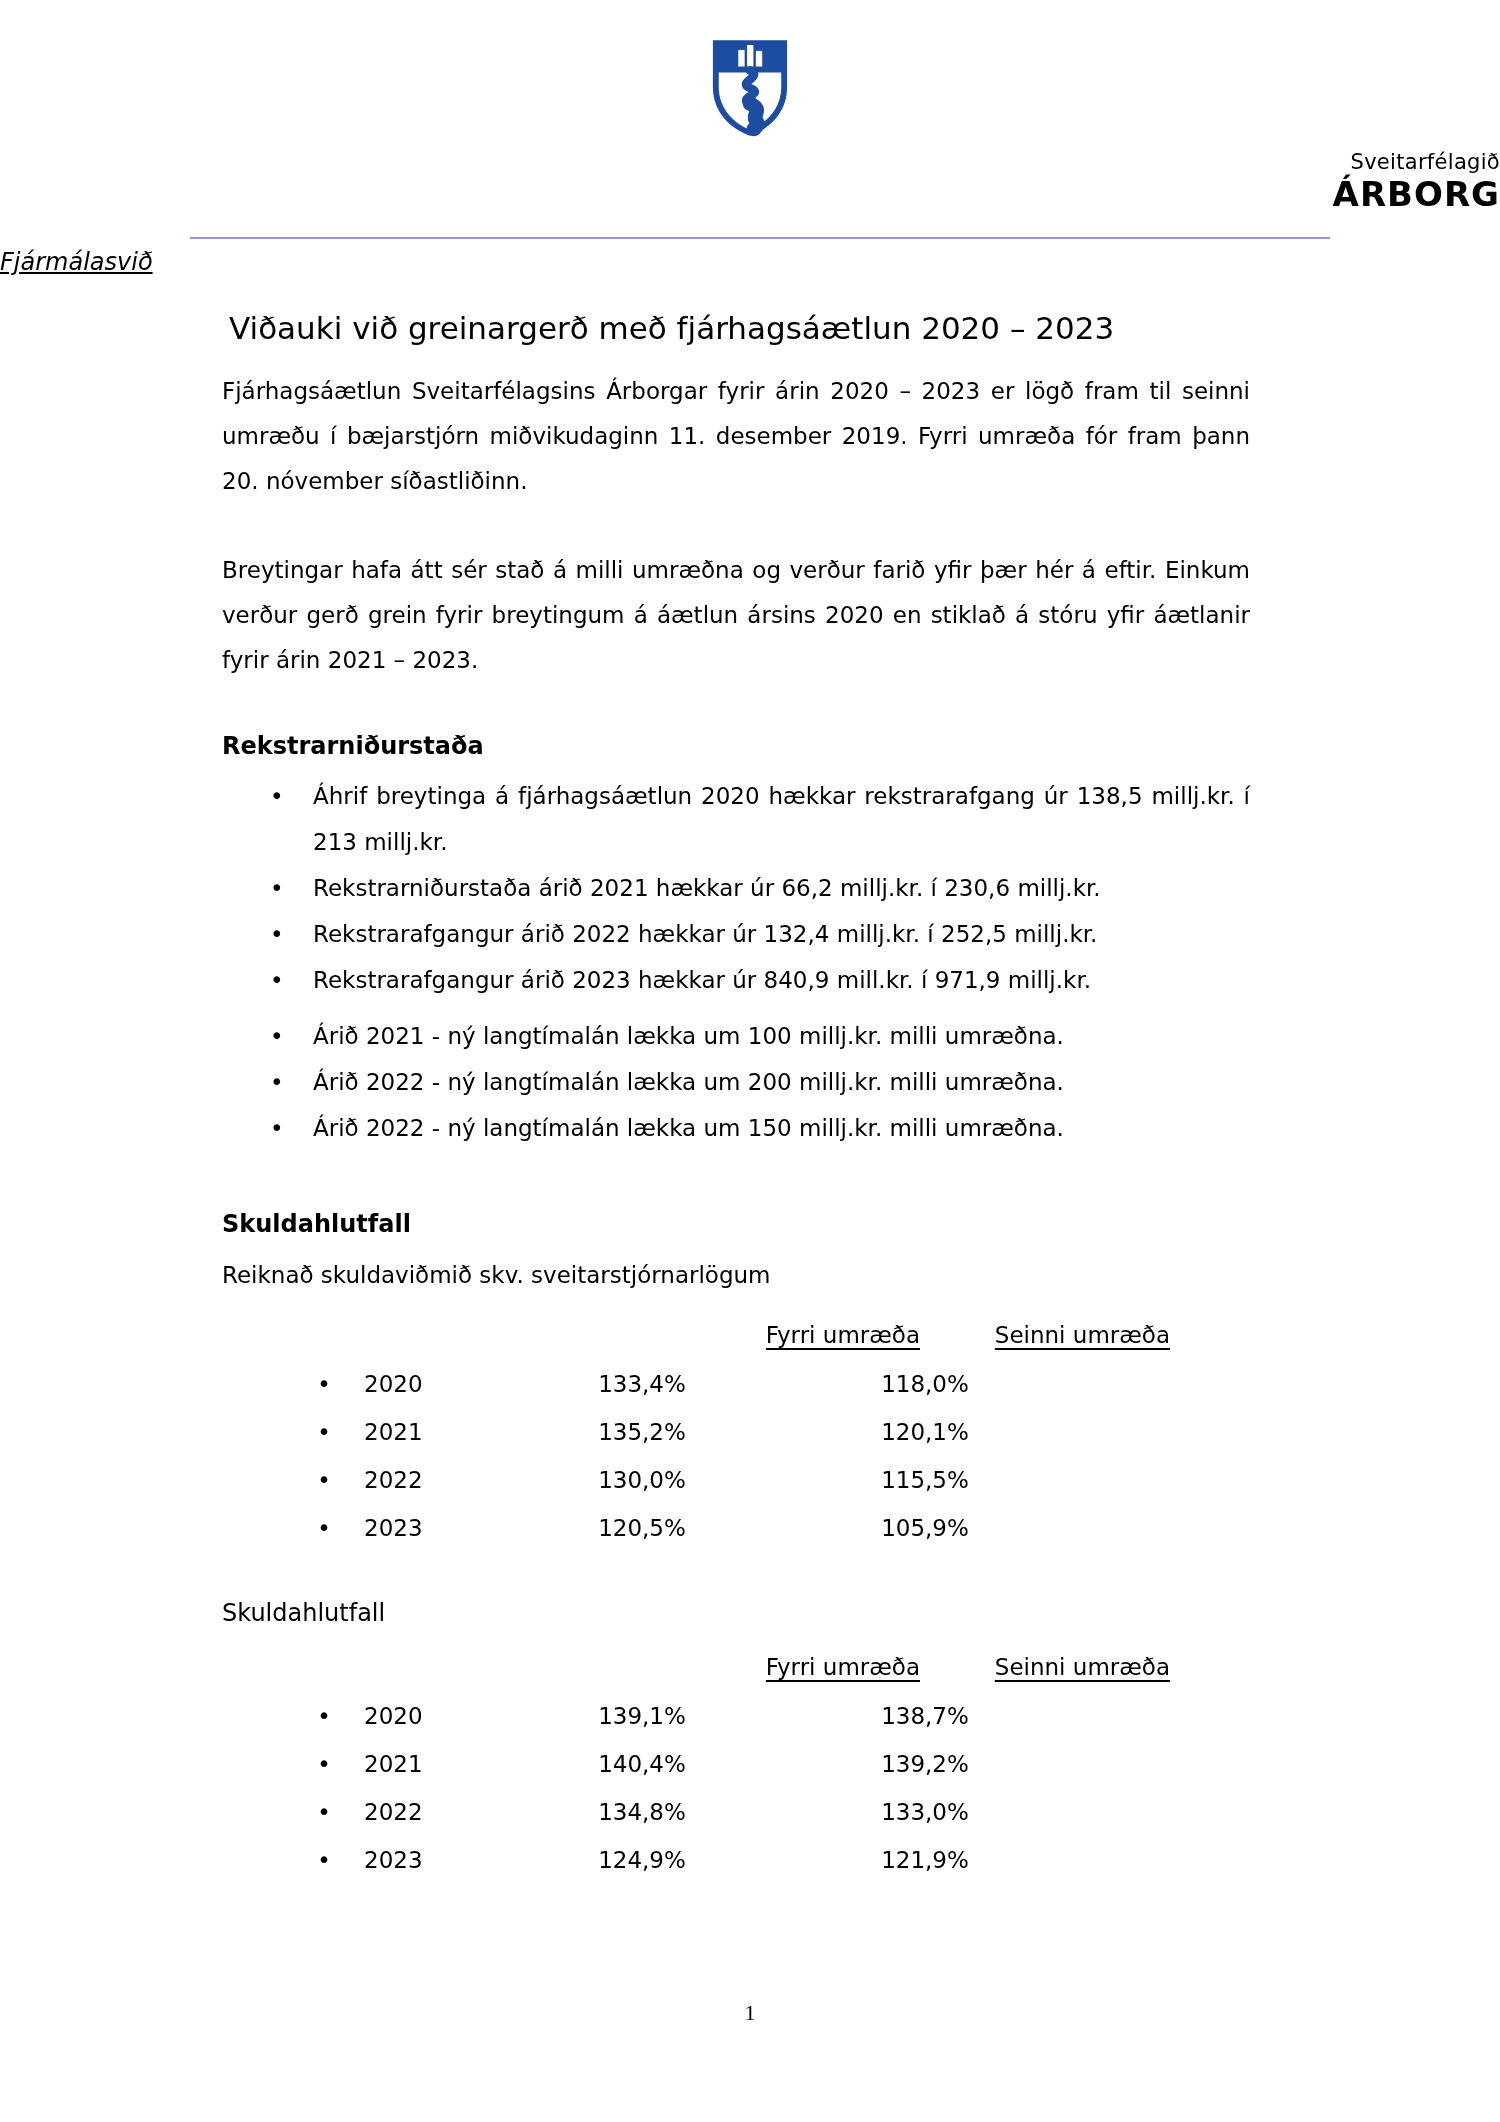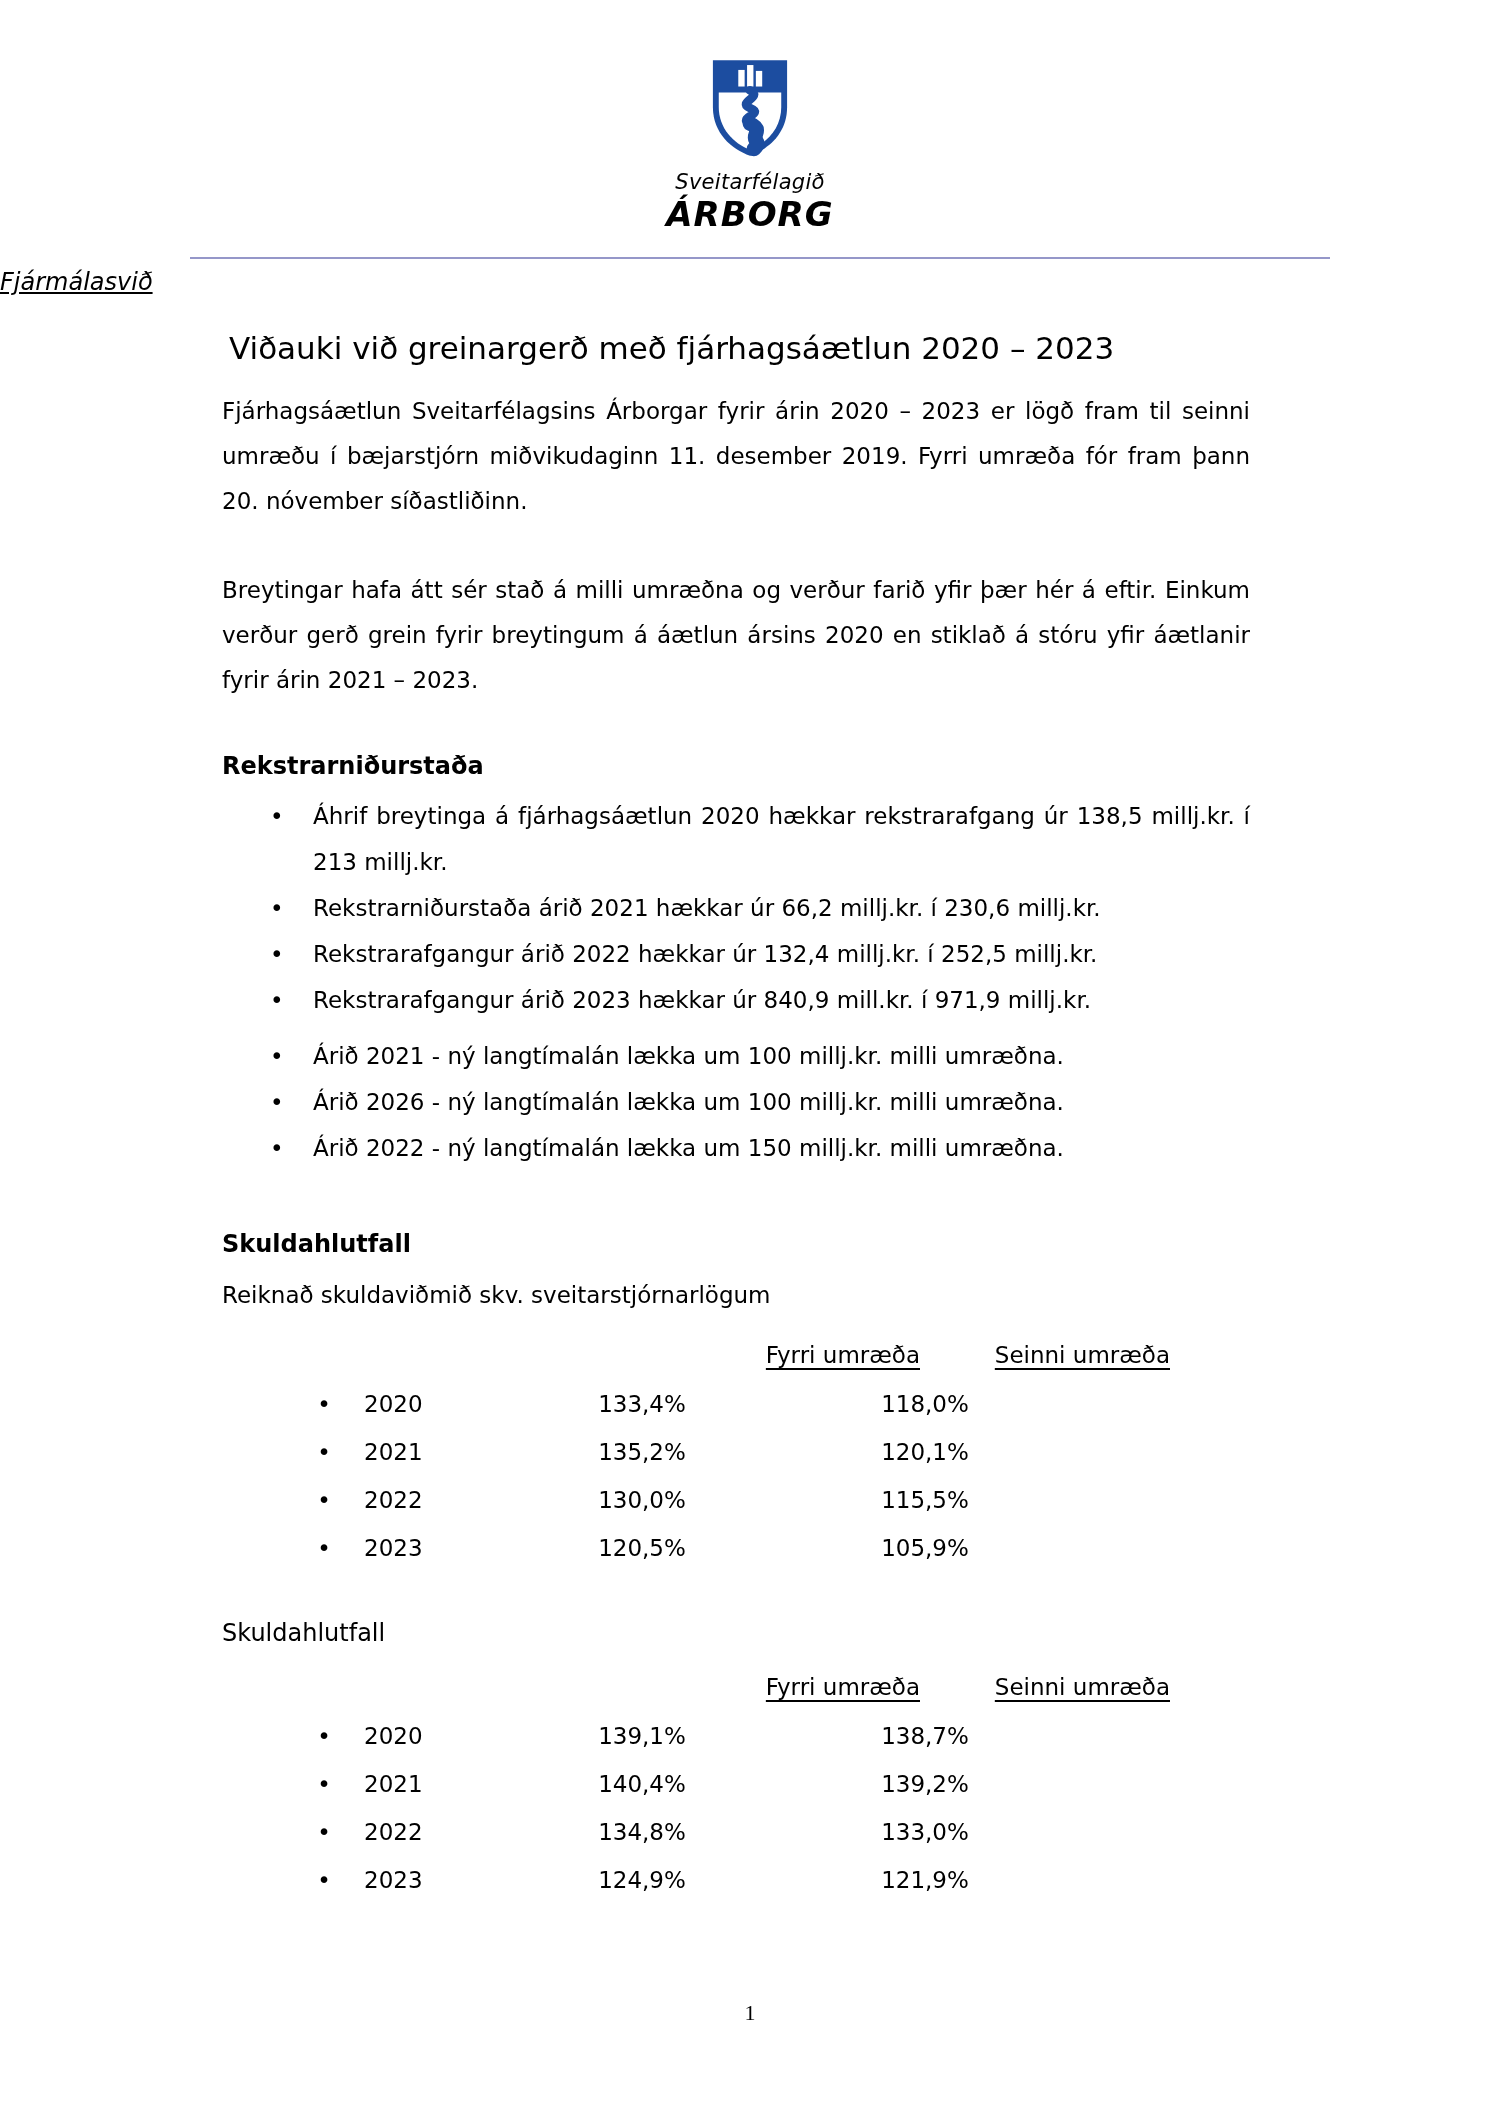--- a/index.html
+++ b/index.html
@@ -5,21 +5,21 @@
   html,body { margin:0; padding:0; background:#ffffff; }
   .page {
     position:relative;
     width:1500px; height:2122px;
     background:#ffffff;
     font-family:"DejaVu Sans", sans-serif;
     color:#000000;
     overflow:hidden;
   }
   
-  .letterhead { padding-top:58px; text-align:center;font-style:italic; }
+  .letterhead { padding-top:38px; text-align:right; }
   .crest { display:block; margin:0 auto; width:82px; height:100px; }
   .org-line1 { margin-top:12px; font-size:21px; line-height:24px; letter-spacing:0.3px; }
   .org-line2 { margin-top:1px; font-size:34px; line-height:38px; font-weight:bold; letter-spacing:1px; }
   .head-divider { margin:24px auto 0 190px; width:1140px; border:none; border-top:2px solid #9597c9; }
   .dept { margin-top:8px; font-size:24px; line-height:30px; font-style:italic; text-align:left;text-decoration:underline; }
 
   
   .content { margin-left:222px; width:1028px; }
   .doc-title { padding-left:7px; margin-top:32px; font-size:31px; line-height:38px; font-weight:normal; }
   .para { margin-top:22px; font-size:23px; line-height:45px; text-align:justify; }
@@ -88,21 +88,21 @@
     <div class="sec-heading">Rekstrarniðurstaða</div>
     <ul class="bullets">
       <li>Áhrif breytinga á fjárhagsáætlun 2020 hækkar rekstrarafgang úr 138,5 millj.kr. í 213 millj.kr.</li>
       <li>Rekstrarniðurstaða árið 2021 hækkar úr 66,2 millj.kr. í 230,6 millj.kr.</li>
       <li>Rekstrarafgangur árið 2022 hækkar úr 132,4 millj.kr. í 252,5 millj.kr.</li>
       <li>Rekstrarafgangur árið 2023 hækkar úr 840,9 mill.kr. í 971,9 millj.kr.</li>
     </ul>
 
     <ul class="bullets">
       <li>Árið 2021 - ný langtímalán lækka um 100 millj.kr. milli umræðna.</li>
-      <li>Árið 2026 - ný langtímalán lækka um 100 millj.kr. milli umræðna.</li>
+      <li>Árið 2022 - ný langtímalán lækka um 200 millj.kr. milli umræðna.</li>
       <li>Árið 2022 - ný langtímalán lækka um 150 millj.kr. milli umræðna.</li>
     </ul>
 
     <div class="sec-heading" style="margin-top:56px;">Skuldahlutfall</div>
     <div class="subtitle">Reiknað skuldaviðmið skv. sveitarstjórnarlögum</div>
 
     <div class="pct-table">
       <div class="pct-hrow">
         <div></div>
         <div class="hcell"><span>Fyrri umræða</span></div>

